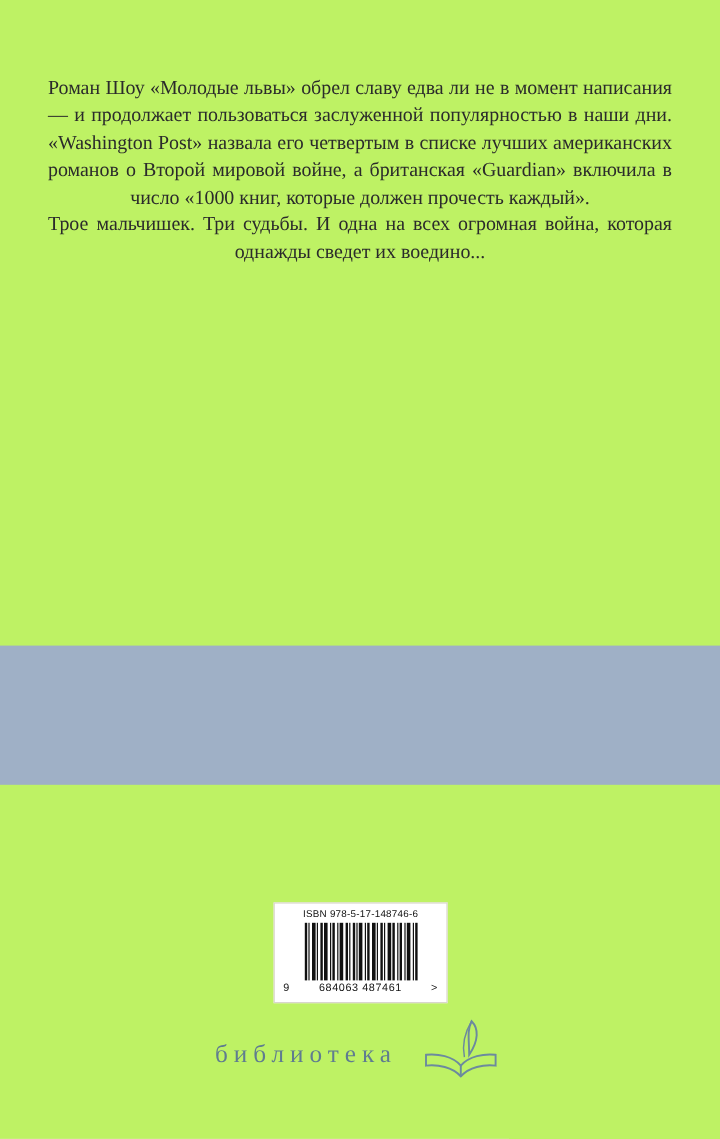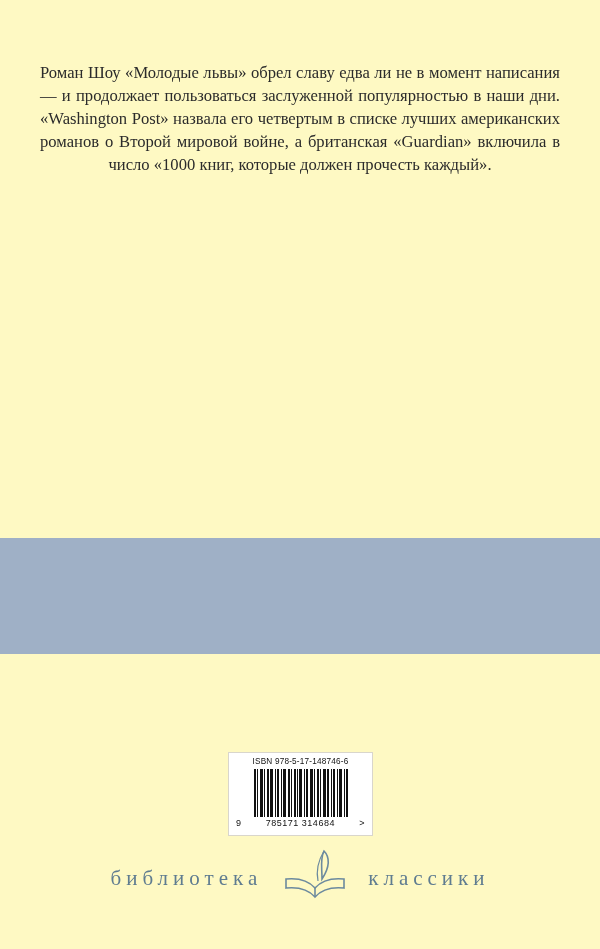--- a/index.html
+++ b/index.html
@@ -10,21 +10,21 @@
     width: 600px;
     height: 949px;
     background: #ece9e0;
     font-family: "Liberation Serif", serif;
     overflow: hidden;
     position: relative;
   }
   .page {
     position: absolute;
     inset: 0;
-    background: #fef9c3;
+    background: #bef264;
   }
   
   .blurb {
     position: absolute;
     left: 40px;
     top: 62px;
     width: 520px;
     color: #2b2b2b;
     font-size: 16.6px;
     line-height: 1.38;
@@ -115,20 +115,21 @@
     display: block;
   }
 </style>
 </head>
 <body>
 
 <div class="page">
 
   <div class="blurb">
     <p>Роман Шоу «Молодые львы» обрел славу едва ли не в момент написания — и продолжает пользоваться заслуженной попу­лярностью в наши дни. «Washington Post»  назвала его чет­вертым в списке лучших американских романов о Второй мировой войне, а британская  «Guardian» включила в число «1000 книг, которые должен прочесть каждый».</p>
+    <p>Трое мальчишек. Три судьбы. И одна на всех огромная война, которая однажды сведет их воедино...</p>
   </div>
 
   <div class="blue-band"></div>
 
   <div class="barcode-box">
     <div class="isbn-text">ISBN 978-5-17-148746-6</div>
     <div class="bars">
       <span style="width:2px"></span>
         <span style="width:1px;background:transparent"></span>
       <span style="width:1px"></span>
@@ -182,31 +183,30 @@
       <span style="width:1px"></span>
         <span style="width:1px;background:transparent"></span>
       <span style="width:3px"></span>
         <span style="width:2px;background:transparent"></span>
       <span style="width:1px"></span>
         <span style="width:1px;background:transparent"></span>
       <span style="width:2px"></span>
     </div>
     <div class="ean-digits">
       <span>9</span>
-      <span>785171 314684</span>
+      <span>684063 487461</span>
       <span>&gt;</span>
     </div>
   </div>
 
   <div class="footer">
     <div class="footer-word">библиотека</div>
     <div class="book-mark">
       <svg width="74" height="74" viewBox="0 0 74 74" fill="none">
         <path d="M37 56 C30 48, 18 46, 8 47 L8 38 C18 37, 30 39, 37 47 C44 39, 56 37, 66 38 L66 47 C56 46, 44 48, 37 56 Z" fill="none" stroke="#6c8a9e" stroke-width="1.6"></path>
         <path d="M37 47 L37 56" stroke="#6c8a9e" stroke-width="1.6"></path>
         <path d="M46 10 C52 16, 52 26, 44 38 C44 26, 42 18, 46 10 Z" fill="none" stroke="#6c8a9e" stroke-width="1.6"></path>
         <path d="M46 10 C40 20, 38 30, 40 40" stroke="#6c8a9e" stroke-width="1.2" fill="none"></path>
       </svg>
     </div>
-    <div class="footer-word">классики</div>
   </div>
 
 </div>
 
 </body></html>

